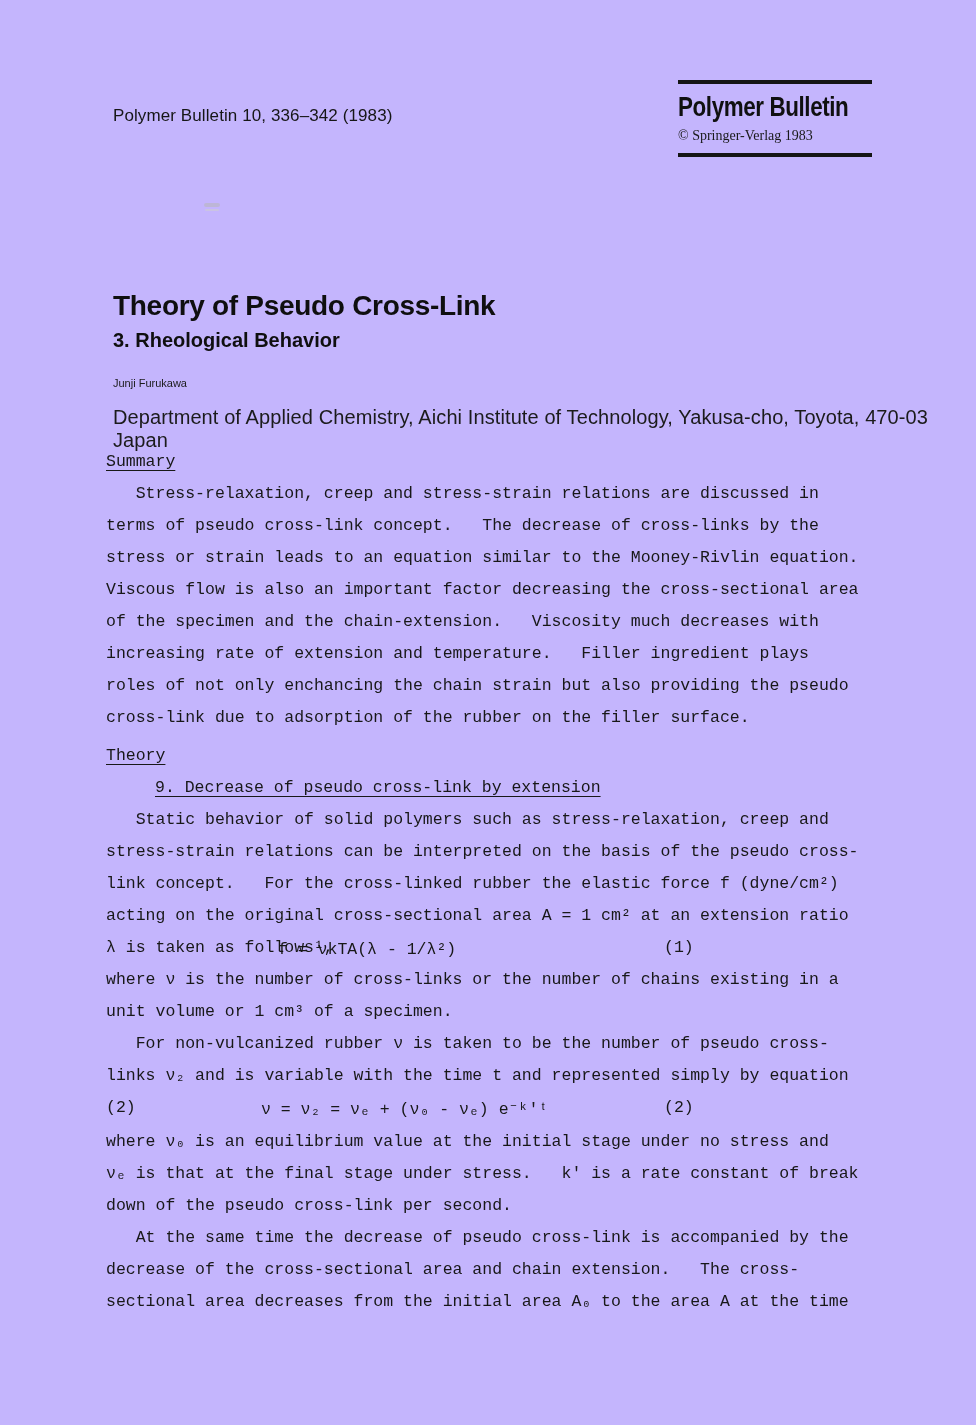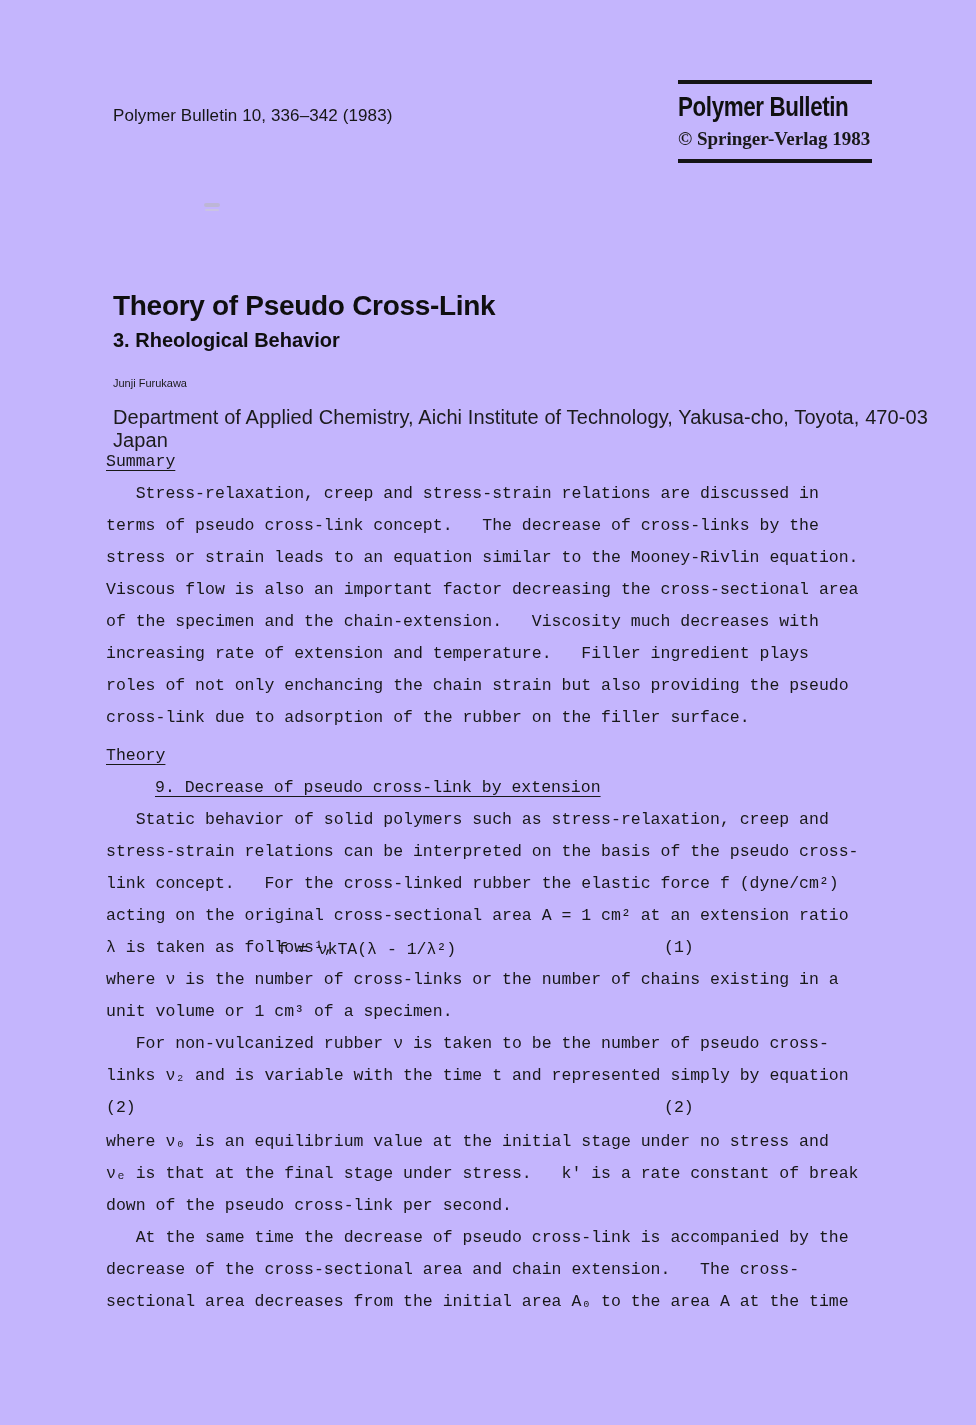--- a/index.html
+++ b/index.html
@@ -36,24 +36,23 @@
     font-weight: bold;
     letter-spacing: -0.5px;
     white-space: nowrap;
     transform: scaleX(0.80);
     transform-origin: left center;
     color: #101010;
   }
   #brand-copyright {
     margin-top: 5px;
     font-family: "Liberation Serif", serif;
-    font-size: 19px;
+    font-size: 14px;
     white-space: nowrap;
     color: #191919;
-    font-weight: bold;
   }
 
   
   #scan-artifact {
     position: absolute;
     left: 204px;
     top: 203px;
     width: 16px;
     height: 4px;
     background: #b8b8b8;
@@ -164,20 +163,21 @@
     </div>
 
     <div class="ln">where ν is the number of cross-links or the number of chains existing in a</div>
     <div class="ln">unit volume or 1 cm³ of a specimen.</div>
 
     <div class="ln">   For non-vulcanized rubber ν is taken to be the number of pseudo cross-</div>
     <div class="ln">links ν₂ and is variable with the time t and represented simply by equation</div>
 
     <div class="eq-row tall">
       <span class="eq-lead">(2)</span>
+      <span class="eq-expr-2">ν = ν₂ = νₑ + (ν₀ - νₑ) e⁻ᵏ'ᵗ</span>
       <span class="eq-num">(2)</span>
     </div>
 
     <div class="ln">where ν₀ is an equilibrium value at the initial stage under no stress and</div>
     <div class="ln">νₑ is that at the final stage under stress.   k' is a rate constant of break</div>
     <div class="ln">down of the pseudo cross-link per second.</div>
 
     <div class="ln">   At the same time the decrease of pseudo cross-link is accompanied by the</div>
     <div class="ln">decrease of the cross-sectional area and chain extension.   The cross-</div>
     <div class="ln">sectional area decreases from the initial area A₀ to the area A at the time</div>

